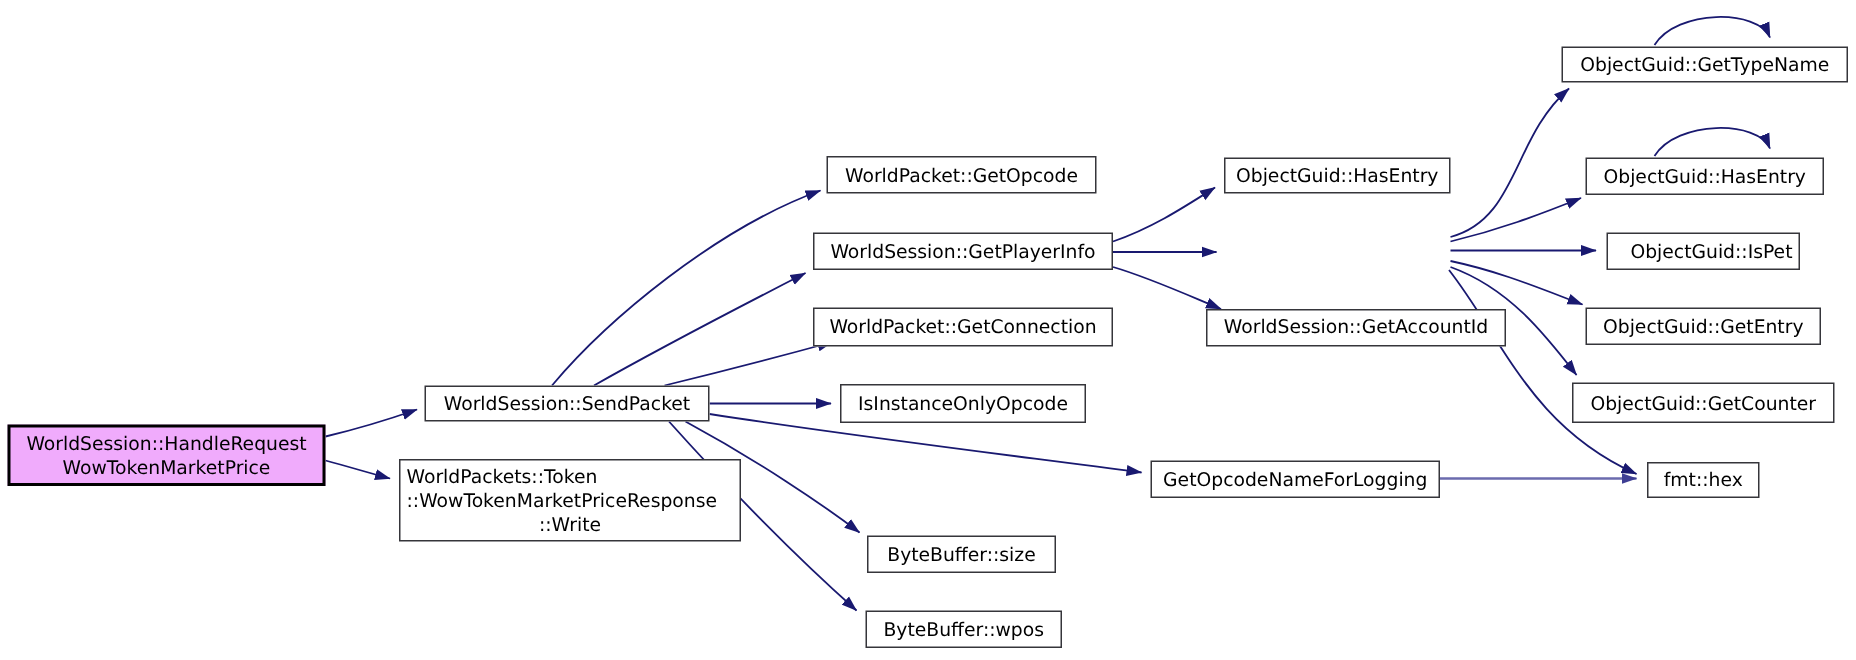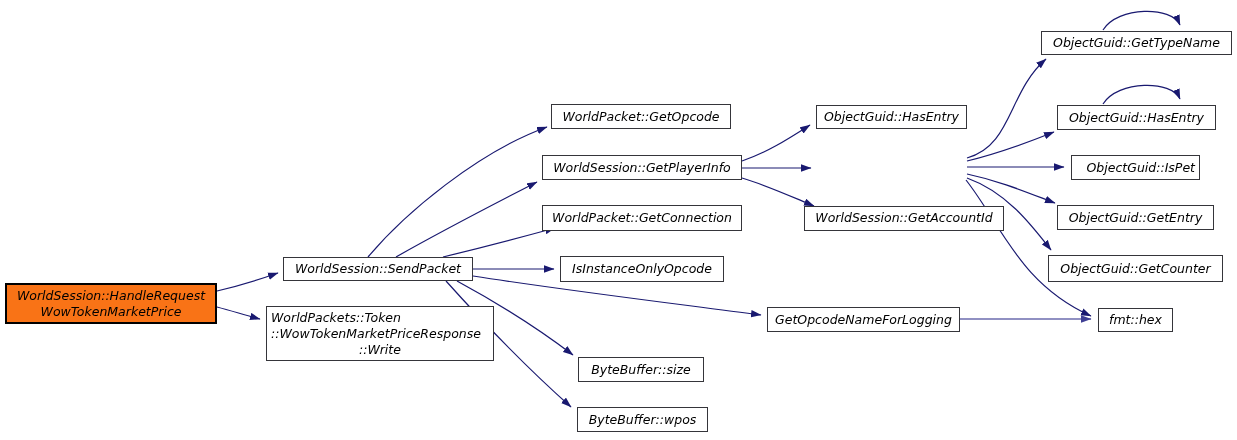--- a/index.html
+++ b/index.html
@@ -20,23 +20,22 @@
     border:1px solid #35353a;
     color:#000000;
     font-size:12.5px;
     line-height:16px;
     display:flex;
     flex-direction:column;
     justify-content:center;
     text-align:center;
     padding:4px 4px;
     cursor:pointer;
-    font-style:italic;
   }
-  .node.highlight { background:#f97316; border:2px solid #000000; }
+  .node.highlight { background:#f0abfc; border:2px solid #000000; }
   .nline { white-space:nowrap; }
 </style>
 </head>
 <body>
 
 <div id="graph">
   <svg id="edges-layer" width="1237" height="440" viewBox="0 0 1237 440" xmlns="http://www.w3.org/2000/svg">
     <defs>
       <marker id="ah-d" markerUnits="userSpaceOnUse" markerWidth="11" markerHeight="8" refX="10" refY="4" orient="auto">
         <path d="M 0,0.3 L 10.5,4 L 0,7.7 Z" fill="#191970"></path>

